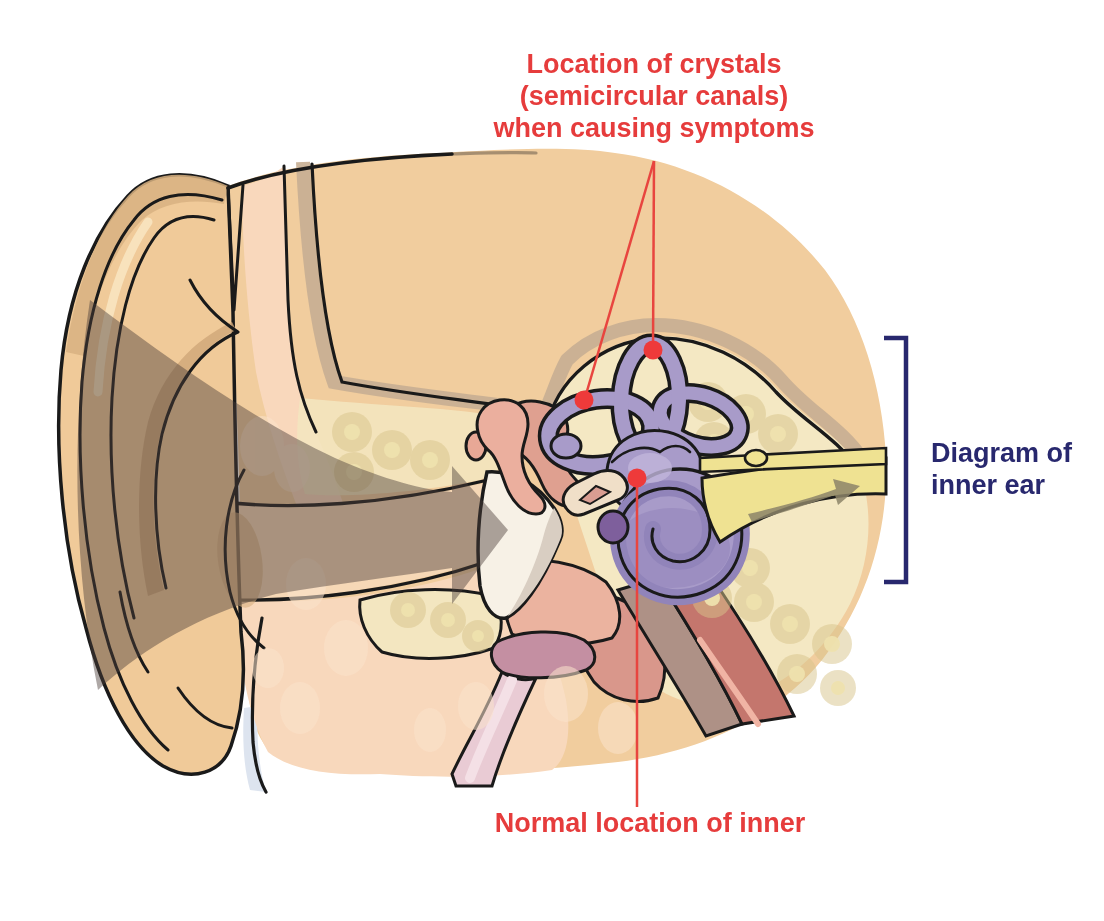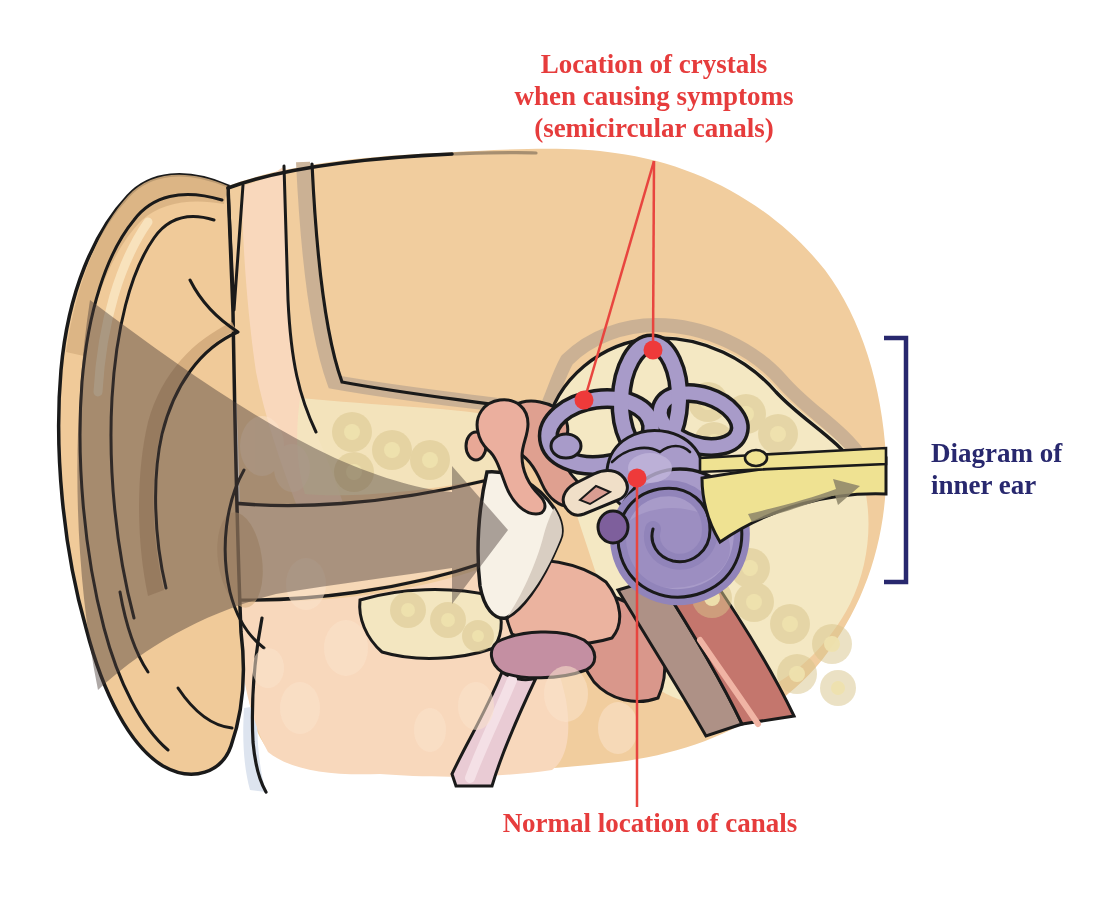--- a/index.html
+++ b/index.html
@@ -1,18 +1,18 @@
 <!DOCTYPE html>
 <html><head>
 <meta charset="utf-8">
 <style>
   html,body{margin:0;padding:0;background:#ffffff;}
   .stage{
     position:relative;width:1104px;height:921px;background:#ffffff;overflow:hidden;
-    font-family:Liberation Serif, serif;
+    font-family:Liberation Sans, sans-serif;
   }
   .stage svg{position:absolute;left:0;top:0;}
   .label{position:absolute;text-align:center;font-weight:700;}
   .label .ln{white-space:nowrap;}
   .label-top{left:434px;top:48px;width:440px;font-size:27px;line-height:32px;color:#e63c3c;}
   .label-bottom{left:440px;top:808px;width:420px;font-size:27px;line-height:31px;color:#e63c3c;}
   .label-right{left:931px;top:437px;width:180px;font-size:27px;line-height:32px;color:#28286e;
                font-weight:600;text-align:left;}
 </style>
 </head>
@@ -269,26 +269,26 @@
     </g>
     <circle cx="653" cy="350" r="9.5" fill="#ee3a3a"></circle>
     <circle cx="584" cy="400" r="9.5" fill="#ee3a3a"></circle>
     <circle cx="637" cy="478" r="9.5" fill="#ee3a3a"></circle>
     <path fill="none" stroke="#28286e" stroke-width="4.5" d="M 884,338 L 906,338 L 906,582 L 884,582"></path>
   </g>
 </svg>
 
 <div class="label label-top">
   <div class="ln">Location of crystals</div>
+  <div class="ln">(semicircular canals)</div>
   <div class="ln">when causing symptoms</div>
-  <div class="ln">(semicircular canals)</div>
 </div>
 
 <div class="label label-bottom">
-  <div class="ln">Normal location of canals</div>
+  <div class="ln">Normal location of inner</div>
 </div>
 
 <div class="label label-right">
   <div class="ln">Diagram of</div>
   <div class="ln">inner ear</div>
 </div>
 
 </div>
 
 </body></html>

